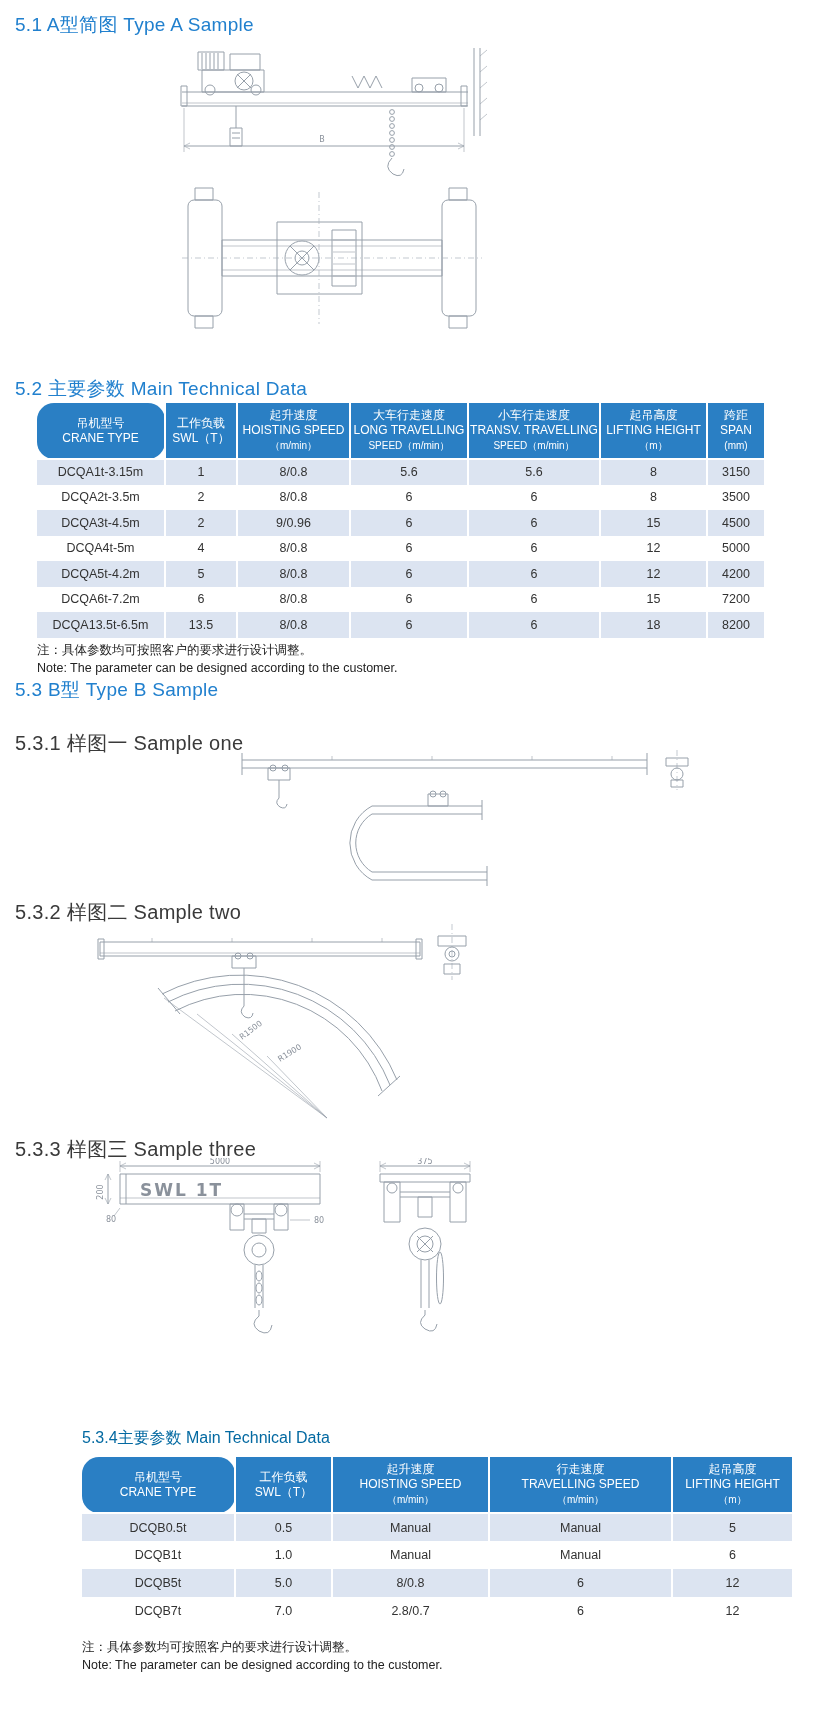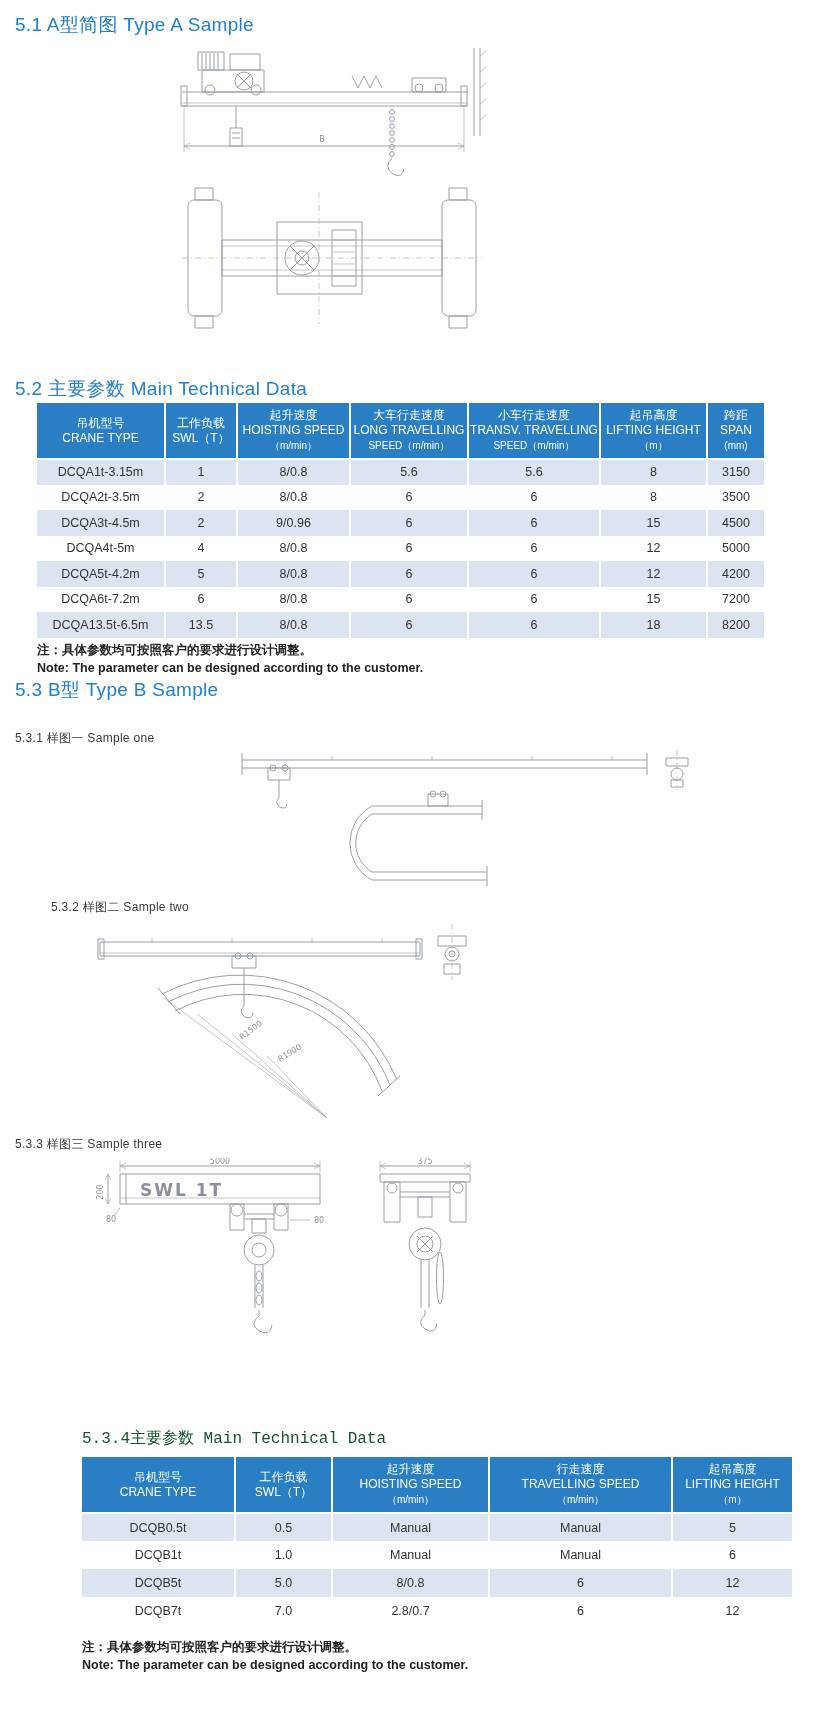--- a/index.html
+++ b/index.html
@@ -3,52 +3,52 @@
 <meta charset="utf-8">
 <style>
   * { margin:0; padding:0; box-sizing:border-box; }
   html,body { background:#fff; }
   .page {
     position:relative; width:816px; height:1718px; margin:0 auto;
     background:#ffffff; overflow:hidden;
     font-family:"Liberation Sans", sans-serif; color:#333;
   }
   .h-blue { position:absolute; color:#2180ce; font-size:19px; font-weight:400; letter-spacing:.3px; }
-  .h-sub  { position:absolute; color:#3a3a3a; font-size:12px; font-weight:400; letter-spacing:.3px; }
-  .h-serif{ position:absolute; color:#14532d; font-size:16px; font-weight:400;
-            font-family:Liberation Mono, monospace;text-align:right; }
+  .h-sub  { position:absolute; color:#3a3a3a; font-size:20px; font-weight:400; letter-spacing:.3px; }
+  .h-serif{ position:absolute; color:#0369a1; font-size:16px; font-weight:400;
+            font-family:Liberation Sans, sans-serif;text-align:right; }
   .drw { position:absolute; }
   .drw svg { display:block; }
   .drw line, .drw path, .drw rect, .drw circle, .drw ellipse, .drw polyline {
     stroke:#97a0aa; stroke-width:1; fill:none; vector-effect:non-scaling-stroke;
   }
   .drw .dash { stroke-dasharray:6 3 1 3; stroke-width:.7; stroke:#aab2bb; }
   .drw .thin { stroke-width:.6; }
   .drw text { stroke:none; fill:#8a919b; font-family:"DejaVu Sans", sans-serif; }
   .dim { font-size:8px; }
   .swl-txt { font-size:17px; font-weight:bold; letter-spacing:2px; fill:#99a0ab; }
 
   .tblwrap { position:absolute; }
   table { border-collapse:collapse; table-layout:fixed; width:100%; }
   thead th {
     background:#2a7fc4; color:#fff; font-weight:400; font-size:12px;
     line-height:15px; padding:5px 1px; vertical-align:middle;
     border-left:2px solid #fff; border-bottom:2px solid #fff;
   }
-  thead th:first-child { border-left:none; }
+  thead th:first-child { border-left:none;border-radius:17px; }
   thead .h-unit { font-size:10px; }
   tbody td {
     text-align:center; font-size:12.5px; color:#333;
     border-left:2px solid #fff; padding:0 2px;
   }
   tbody td:first-child { border-left:none; }
   #table-a tbody td { height:25.5px; }
   #table-b tbody td { height:28px; }
   tbody tr:nth-child(odd) td { background:#dce4f1; }
-  .note { position:absolute; font-size:12.5px; color:#222; line-height:18px;font-weight:bold; }
+  .note { position:absolute; font-size:12.5px; color:#222; line-height:18px; }
 </style>
 </head>
 <body>
 
 <div class="page">
 
   <div class="h-blue" style="left:8px; top:12px;">5.1 A型简图 Type A Sample</div>
 
   <div class="drw" style="left:165px; top:40px;">
     <svg width="320" height="138" viewBox="0 0 320 138">
@@ -283,21 +283,21 @@
       <path d="M300,58 H190 A 42 42 0 0 0 190,132 H305"></path>
       <path d="M300,66 H190 A 34 34 0 0 0 190,124 H305"></path>
       <line x1="300" y1="52" x2="300" y2="72"></line>
         <line x1="305" y1="118" x2="305" y2="138"></line>
       <rect x="246" y="46" width="20" height="12"></rect>
       <circle cx="251" cy="46" r="3"></circle>
         <circle cx="261" cy="46" r="3"></circle>
     </svg>
   </div>
 
-  <div class="h-sub" style="left:8px; top:899px;margin-left:36px;">5.3.2 样图二 Sample two</div>
+  <div class="h-sub" style="left:8px; top:899px;">5.3.2 样图二 Sample two</div>
 
   <div class="drw" style="left:85px; top:922px;">
     <svg width="390" height="200" viewBox="0 0 390 200">
       <rect x="8" y="20" width="320" height="14"></rect>
         <line class="thin" x1="8" y1="31" x2="328" y2="31"></line>
       <rect x="6" y="17" width="6" height="20"></rect>
         <rect x="324" y="17" width="6" height="20"></rect>
       <line class="thin" x1="60" y1="16" x2="60" y2="20"></line>
         <line class="thin" x1="140" y1="16" x2="140" y2="20"></line>
       <line class="thin" x1="220" y1="16" x2="220" y2="20"></line>

